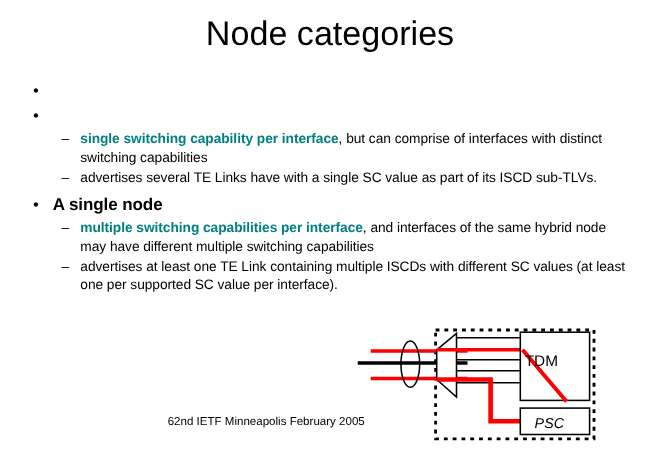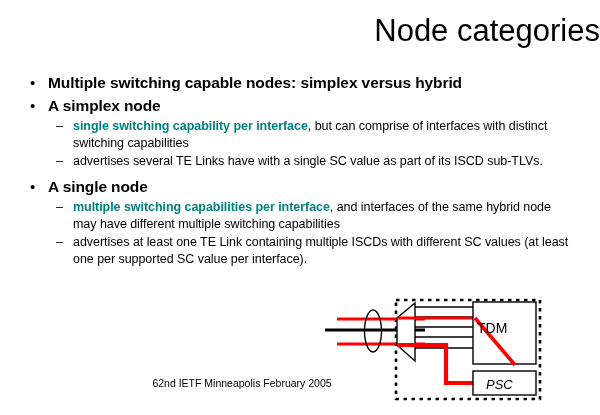--- a/index.html
+++ b/index.html
@@ -17,21 +17,21 @@
     background: #ffffff;
     overflow: hidden;
   }
 
   
   #slide-title {
     position: absolute;
     left: 0;
     top: 12px;
     width: 600px;
-    text-align: right;
+    text-align: center;
     font-size: 31px;
     font-weight: 400;
     color: #000000;
     letter-spacing: 0px;
     line-height: 38px;
     white-space: nowrap;
   }
 
   
   #body-list {
@@ -125,26 +125,24 @@
 <body>
 
 <div id="slide">
 
   <div id="slide-title">Node categories</div>
 
   <div id="body-list">
 
     <div class="l1-item">
       <span class="l1-bullet">•</span>
-      <span class="l1-text">Multiple switching capable nodes: simplex versus hybrid</span>
     </div>
 
     <div class="l1-item">
       <span class="l1-bullet">•</span>
-      <span class="l1-text">A simplex node</span>
     </div>
 
     <div class="l2-group">
       <div class="l2-item">
         <span class="l2-bullet">–</span>
         <span class="l2-text"><span class="hl">single switching capability per interface</span><span>, but can comprise of interfaces with distinct switching capabilities</span></span>
       </div>
       <div class="l2-item">
         <span class="l2-bullet">–</span>
         <span class="l2-text">advertises several TE Links have with a single SC value as part of its ISCD sub-TLVs.</span>

